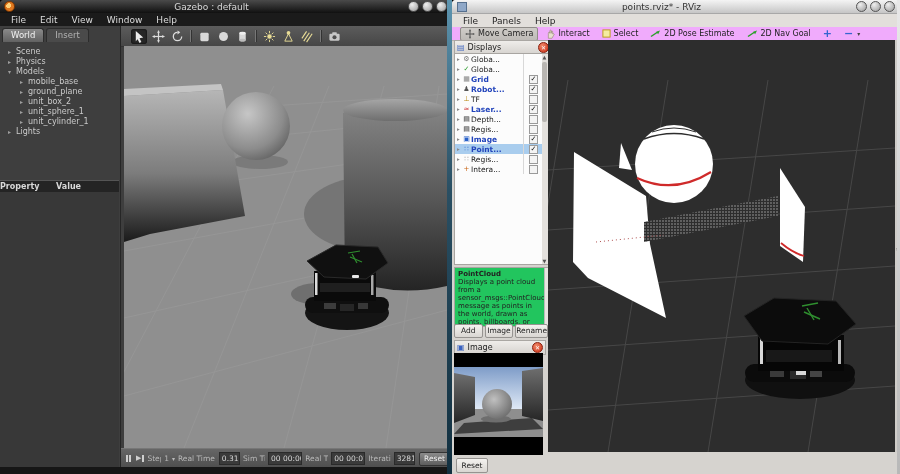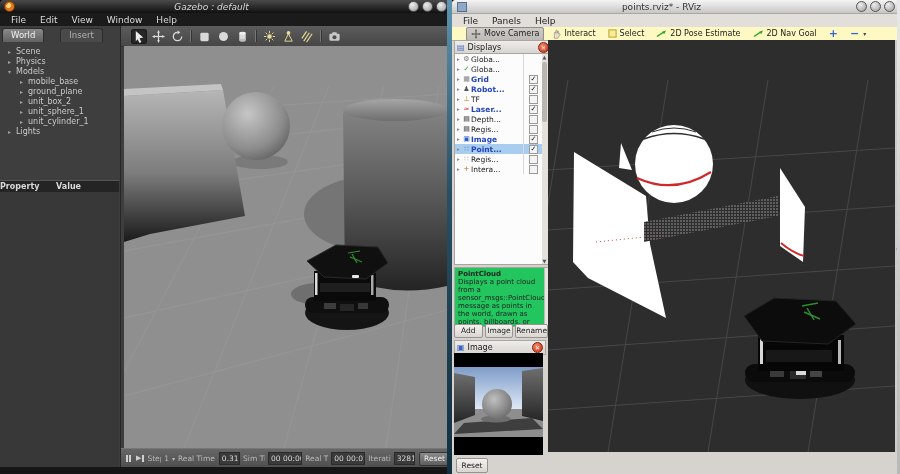--- a/index.html
+++ b/index.html
@@ -3,30 +3,30 @@
 <meta charset="utf-8">
 <style>
   html,body{margin:0;padding:0;background:#000;}
   .screen{position:relative;width:900px;height:474px;background:#000;overflow:hidden;
           font-family:"DejaVu Sans",sans-serif;-webkit-font-smoothing:antialiased;}
   .abs{position:absolute;}
 
   
   .gz-window{left:0;top:0;width:452px;height:474px;background:#3e3e3e;border-radius:4px 4px 0 0;}
   .gz-titlebar{left:0;top:0;right:0;height:13px;background:linear-gradient(#4a4a4a,#101010);
-               border-radius:4px 4px 0 0;display:flex;align-items:center;font-style:italic;}
+               border-radius:4px 4px 0 0;display:flex;align-items:center;}
   .gz-title{flex:1;text-align:center;font-size:9px;color:#d8d8d8;}
   .gz-logo{width:9px;height:9px;border-radius:50%;margin-left:4px;
            background:radial-gradient(circle at 40% 40%,#ffd27a 0 30%,#e07820 31% 100%);border:1px solid #803800;}
   .win-btns{display:flex;gap:3px;margin-right:5px;}
   .win-btn{width:9px;height:9px;border-radius:50%;background:radial-gradient(circle at 35% 30%,#efefef,#9a9a9a);border:1px solid #555;}
   .gz-menubar{left:0;top:13px;right:5px;height:13px;background:#1b1b1b;display:flex;align-items:center;padding-left:4px;}
   .gz-menu-item{font-size:9px;color:#dcdcdc;padding:0 7px;}
   .gz-left{left:0;top:26px;width:120px;height:441px;background:#3e3e3e;border-right:1px solid #262626;}
-  .gz-tabs{display:flex;gap:16px;padding:2px 0 0 2px;}
+  .gz-tabs{display:flex;gap:2px;padding:2px 0 0 2px;}
   .gz-tab{font-size:8.5px;padding:1px 8px 2px;border-radius:3px 3px 0 0;border:1px solid #2c2c2c;border-bottom:none;}
   .gz-tab.active{background:linear-gradient(#8a8a8a,#616161);color:#f2f2f2;}
   .gz-tab.inactive{background:#4a4a4a;color:#b2b2b2;}
   .gz-tree{padding-top:5px;}
   .gz-tree-row{height:10px;line-height:10px;display:flex;align-items:center;padding-left:8px;cursor:default;}
   .gz-tree-row.child{padding-left:20px;}
   .gz-arrow{width:8px;font-size:6px;color:#9d9d9d;}
   .gz-tree-label{font-size:8px;color:#cacaca;white-space:nowrap;}
   .gz-prop-header{left:0;top:154px;right:1px;height:11px;background:#242424;border-top:1px solid #555;border-bottom:1px solid #111;
                   display:flex;align-items:center;}
@@ -54,21 +54,21 @@
   .gz-rborder{left:447px;top:0;width:5px;height:474px;background:linear-gradient(180deg,#5d95b0,#2a4f63 40%,#123040);}
 
   
   .rv-window{left:452px;top:0;width:448px;height:474px;background:#d6d3cf;border-radius:4px 4px 0 0;}
   .rv-titlebar{left:0;top:0;right:0;height:13px;background:linear-gradient(#f4f4f4,#c6c6c6);
                border-radius:4px 4px 0 0;display:flex;align-items:center;border-bottom:1px solid #a8a8a8;}
   .rv-title{flex:1;text-align:center;font-size:9px;color:#333;}
   .rv-appicon{width:8px;height:8px;margin-left:5px;background:#8fa8c8;border:1px solid #56708e;}
   .rv-menubar{left:0;top:14px;right:0;height:13px;background:#e2dfdb;display:flex;align-items:center;padding-left:4px;border-bottom:1px solid #c2bfbb;}
   .rv-menu-item{font-size:9px;color:#222;padding:0 7px;}
-  .rv-toolbar{left:0;top:27px;right:0;height:13px;background:#fef9c3;display:flex;align-items:center;gap:4px;padding-left:14px;border-bottom:1px solid #b6b3af;}
+  .rv-toolbar{left:0;top:27px;right:0;height:13px;background:#f0abfc;display:flex;align-items:center;gap:4px;padding-left:8px;border-bottom:1px solid #b6b3af;}
   .rv-toolbtn{display:flex;align-items:center;gap:3px;font-size:8px;color:#222;padding:0 4px;height:12px;border-radius:2px;}
   .rv-toolbtn.pressed{background:linear-gradient(#cfccc8,#bdbab6);border:1px solid #908d89;}
   .rv-plus{color:#3565d0;font-weight:bold;font-size:11px;line-height:11px;}
   .rv-minus{color:#3565d0;font-weight:bold;font-size:11px;line-height:11px;}
   .rv-caret{font-size:6px;color:#444;margin-left:1px;}
 
   .rv-left{left:2px;top:40px;width:94px;height:412px;}
   .rv-panel-header{height:13px;background:linear-gradient(#efedea,#d6d3cf);border:1px solid #aaa7a3;
                    display:flex;align-items:center;gap:3px;padding:0 2px;}
   .rv-panel-title{flex:1;font-size:8px;color:#222;}

